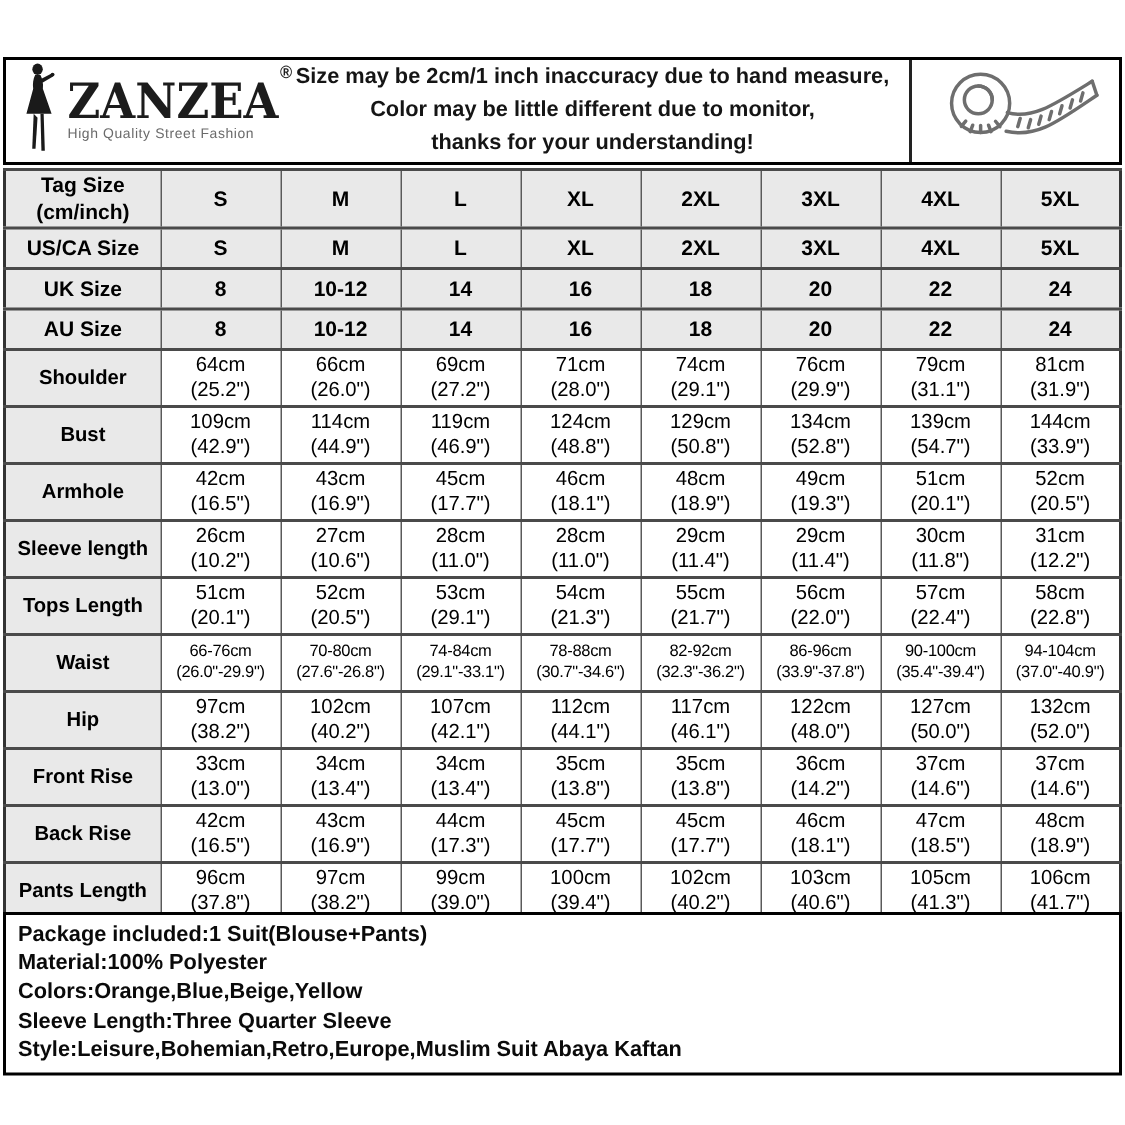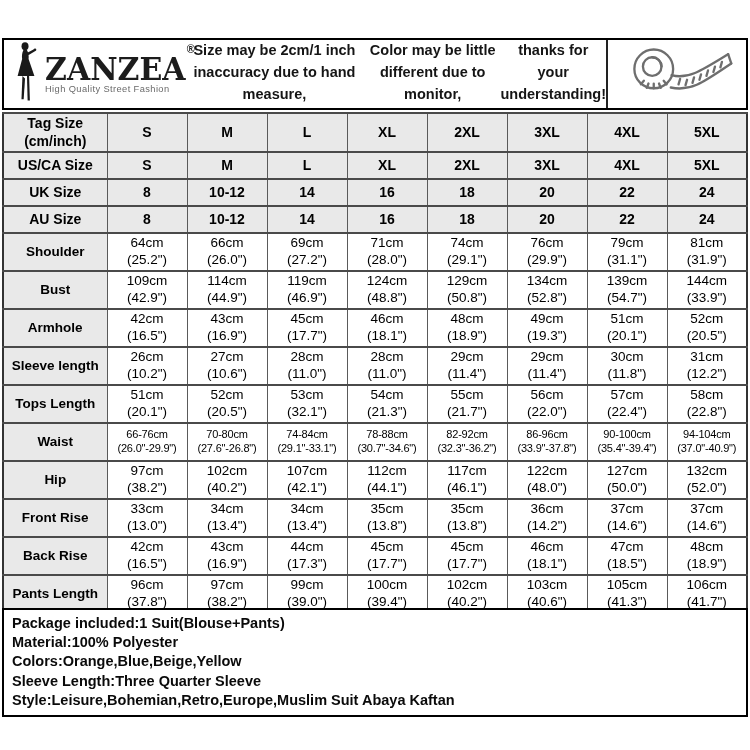--- a/index.html
+++ b/index.html
@@ -15,21 +15,21 @@
   .logo{width:180px;display:flex;align-items:center;padding-left:5px;box-sizing:border-box;}
   .logo-figure{flex:0 0 auto;margin-right:2px;}
   .logo-textwrap{display:flex;flex-direction:column;line-height:1;}
   .brand-name{
     font-family:"DejaVu Serif",serif;font-weight:700;font-size:30px;color:#1c1c1c;
     letter-spacing:0px;transform:scaleY(1.08);transform-origin:left center;white-space:nowrap;
   }
   .brand-reg{font-size:11px;vertical-align:top;position:relative;top:-9px;left:1px;font-family:"Liberation Sans",sans-serif;}
   .brand-tagline{font-size:9.3px;color:#6a6a6a;letter-spacing:.4px;margin-top:1px;white-space:nowrap;}
   .disclaimer{
-    flex:1;display:flex;justify-content:center;text-align:center;
+    flex:1;display:flex;flex-direction:column;justify-content:center;text-align:center;
     font-weight:700;font-size:14.5px;line-height:1.5;color:#151515;
   }
   .tape-box{
     width:138px;border-left:2px solid #222;display:flex;align-items:center;justify-content:center;
   }
   
   table.size-chart{
     position:absolute;top:112px;left:2px;width:746px;
     border-collapse:collapse;table-layout:fixed;
     border:2px solid #333;
@@ -244,21 +244,21 @@
         <td>31cm
 (12.2")</td>
       </tr>
       <tr>
         <td class="label-cell">Tops Length</td>
         <td>51cm
 (20.1")</td>
         <td>52cm
 (20.5")</td>
         <td>53cm
-(32.1")</td>
+(29.1")</td>
         <td>54cm
 (21.3")</td>
         <td>55cm
 (21.7")</td>
         <td>56cm
 (22.0")</td>
         <td>57cm
 (22.4")</td>
         <td>58cm
 (22.8")</td>

